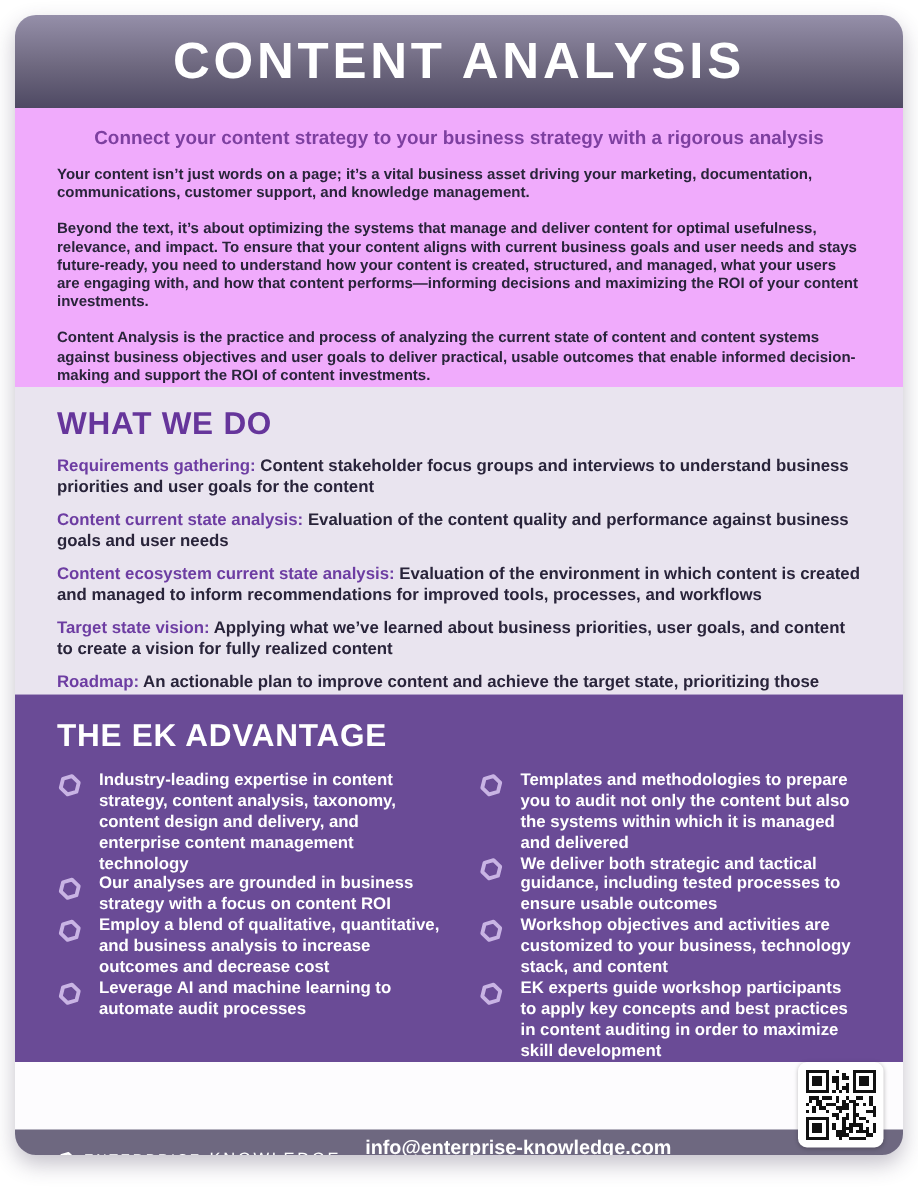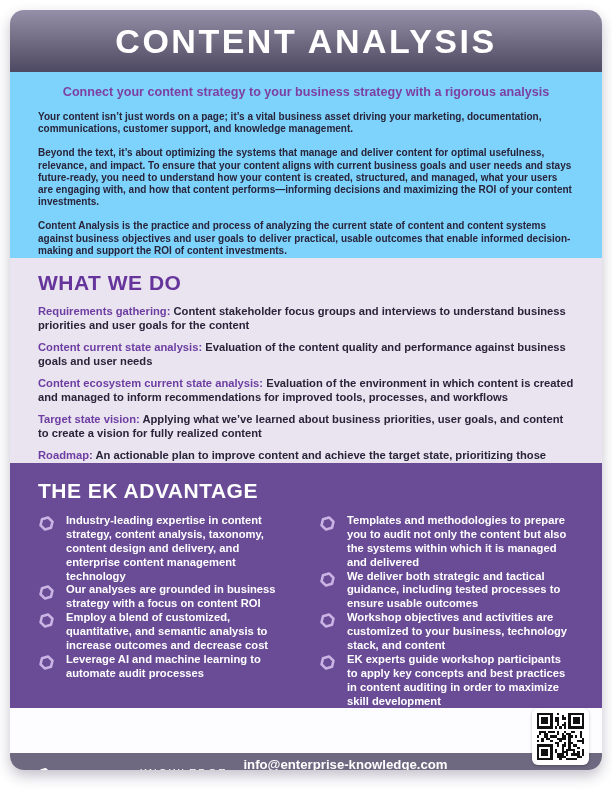--- a/index.html
+++ b/index.html
@@ -17,21 +17,21 @@
   
   .banner {
     height:62px; flex:none;
     background:linear-gradient(180deg,#958fa9 0%, #6e687f 55%, #4e4963 100%);
     display:flex; align-items:center; justify-content:center;
   }
   .banner .title {
     color:#ffffff; font-size:34px; font-weight:bold; letter-spacing:2.5px;
   }
   
-  .intro { height:186px; flex:none; padding:10px 28px 0 28px; background:#7dd3fc; }
+  .intro { height:186px; flex:none; padding:10px 28px 0 28px; background:#f0abfc; }
   .subtitle {
     text-align:center; color:#7d3fa0; font-weight:bold; font-size:12.6px;
     margin:3px 0 9px 0;
   }
   .intro p {
     font-size:10px; font-weight:bold; color:#29243a; line-height:1.22;
     margin-bottom:11px;
     margin-top:12px;
   }
   
@@ -123,21 +123,21 @@
           <div class="row">
             <svg class="hex" viewBox="0 0 24 24">
                 <path d="M12 3.2 L19.6 7.6 V16.4 L12 20.8 L4.4 16.4 V7.6 Z" fill="none" stroke="#c9b4e4" stroke-width="3.6" stroke-linejoin="round" transform="rotate(14 12 12)"></path>
               </svg>
             <div class="txt">Our analyses are grounded in business strategy with a focus on content ROI</div>
           </div>
           <div class="row">
             <svg class="hex" viewBox="0 0 24 24">
                 <path d="M12 3.2 L19.6 7.6 V16.4 L12 20.8 L4.4 16.4 V7.6 Z" fill="none" stroke="#c9b4e4" stroke-width="3.6" stroke-linejoin="round" transform="rotate(14 12 12)"></path>
               </svg>
-            <div class="txt">Employ a blend of customized, quantitative, and semantic analysis to increase outcomes and decrease cost</div>
+            <div class="txt">Employ a blend of qualitative, quantitative, and business analysis to increase outcomes and decrease cost</div>
           </div>
           <div class="row">
             <svg class="hex" viewBox="0 0 24 24">
                 <path d="M12 3.2 L19.6 7.6 V16.4 L12 20.8 L4.4 16.4 V7.6 Z" fill="none" stroke="#c9b4e4" stroke-width="3.6" stroke-linejoin="round" transform="rotate(14 12 12)"></path>
               </svg>
             <div class="txt">Leverage AI and machine learning to automate audit processes</div>
           </div>
         </div>
         <div class="col">
           <div class="row">

